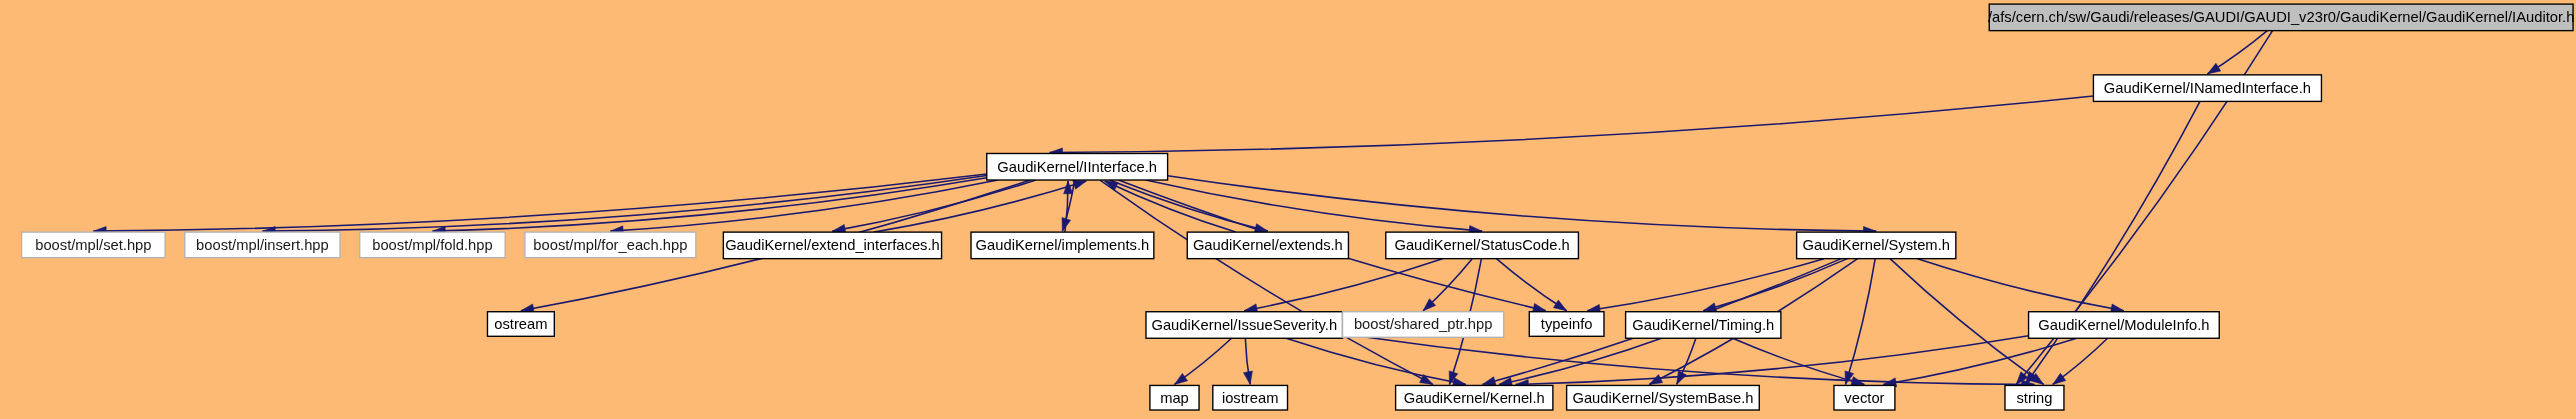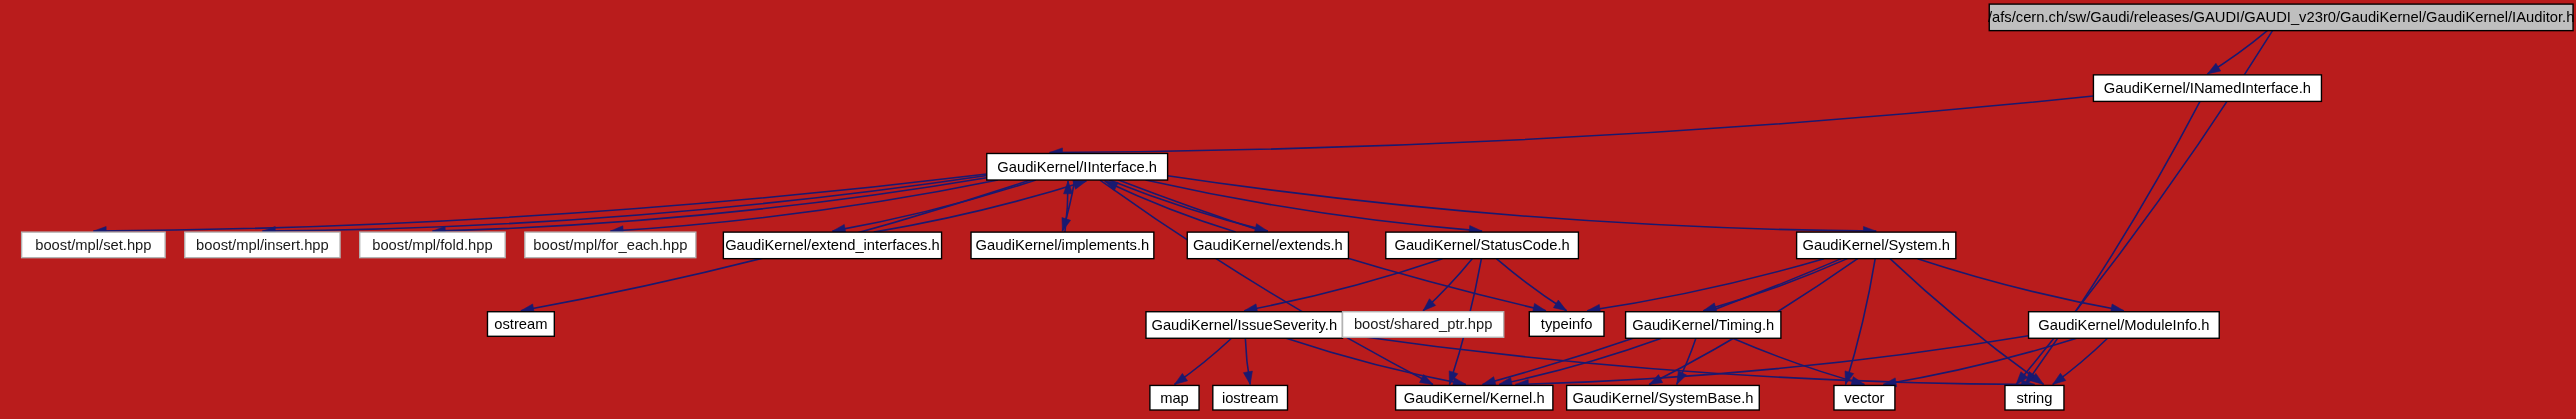--- a/index.html
+++ b/index.html
@@ -7,21 +7,21 @@
     padding: 0;
     background: #ffffff;
   }
   body {
     font-family: "Liberation Sans", sans-serif;
   }
   #graph-root {
     position: relative;
     width: 2576px;
     height: 420px;
-    background: #b91c1c;
+    background: #fdba74;
     overflow: hidden;
   }
   #graph-svg {
     position: absolute;
     left: 0;
     top: 0;
     width: 2576px;
     height: 420px;
     display: block;
   }

